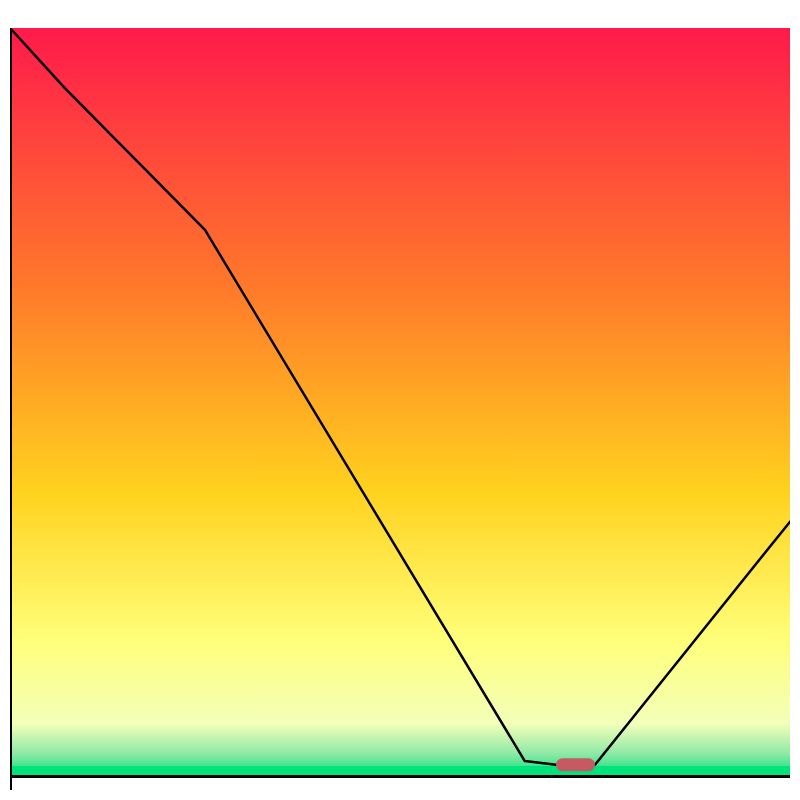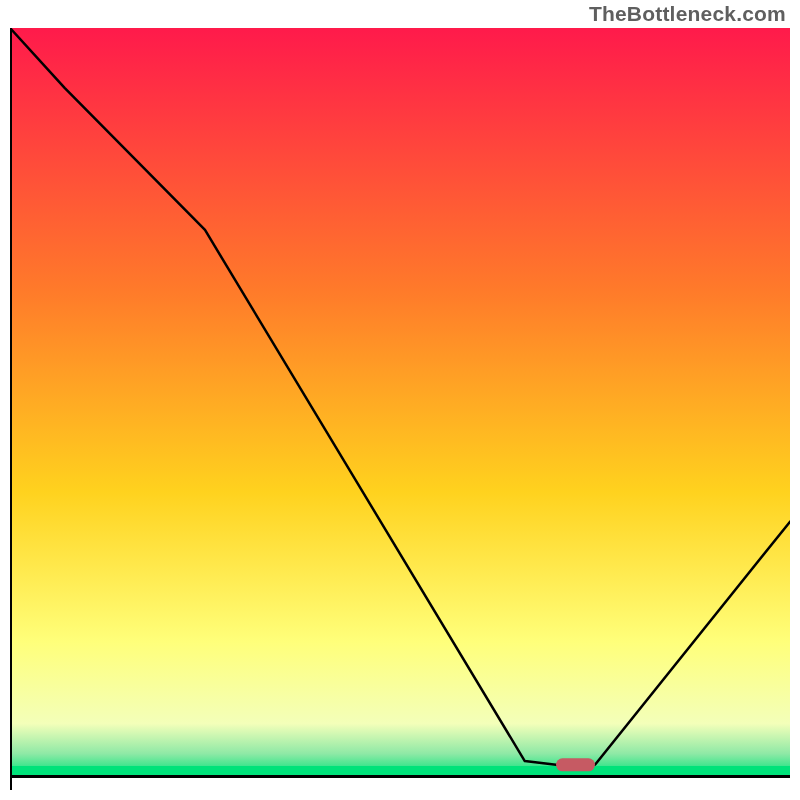--- a/index.html
+++ b/index.html
@@ -33,21 +33,20 @@
   }
   .plot svg {
     display: block;
   }
 </style>
 </head>
 <body>
 
 <div class="container">
 
-  <div class="watermark">TheBottleneck.com</div>
 
   <div class="plot">
     <svg id="chart-svg" width="780" height="762" viewBox="0 0 780 762">
       <defs>
         <linearGradient id="bg-grad" x1="0" y1="0" x2="0" y2="1">
           <stop id="g0" offset="0%" stop-color="#ff1a4b"></stop>
           <stop id="g1" offset="35%" stop-color="#ff7a2a"></stop>
           <stop id="g2" offset="62%" stop-color="#ffd21e"></stop>
           <stop id="g3" offset="82%" stop-color="#ffff7a"></stop>
           <stop id="g4" offset="93%" stop-color="#f3ffb9"></stop>

